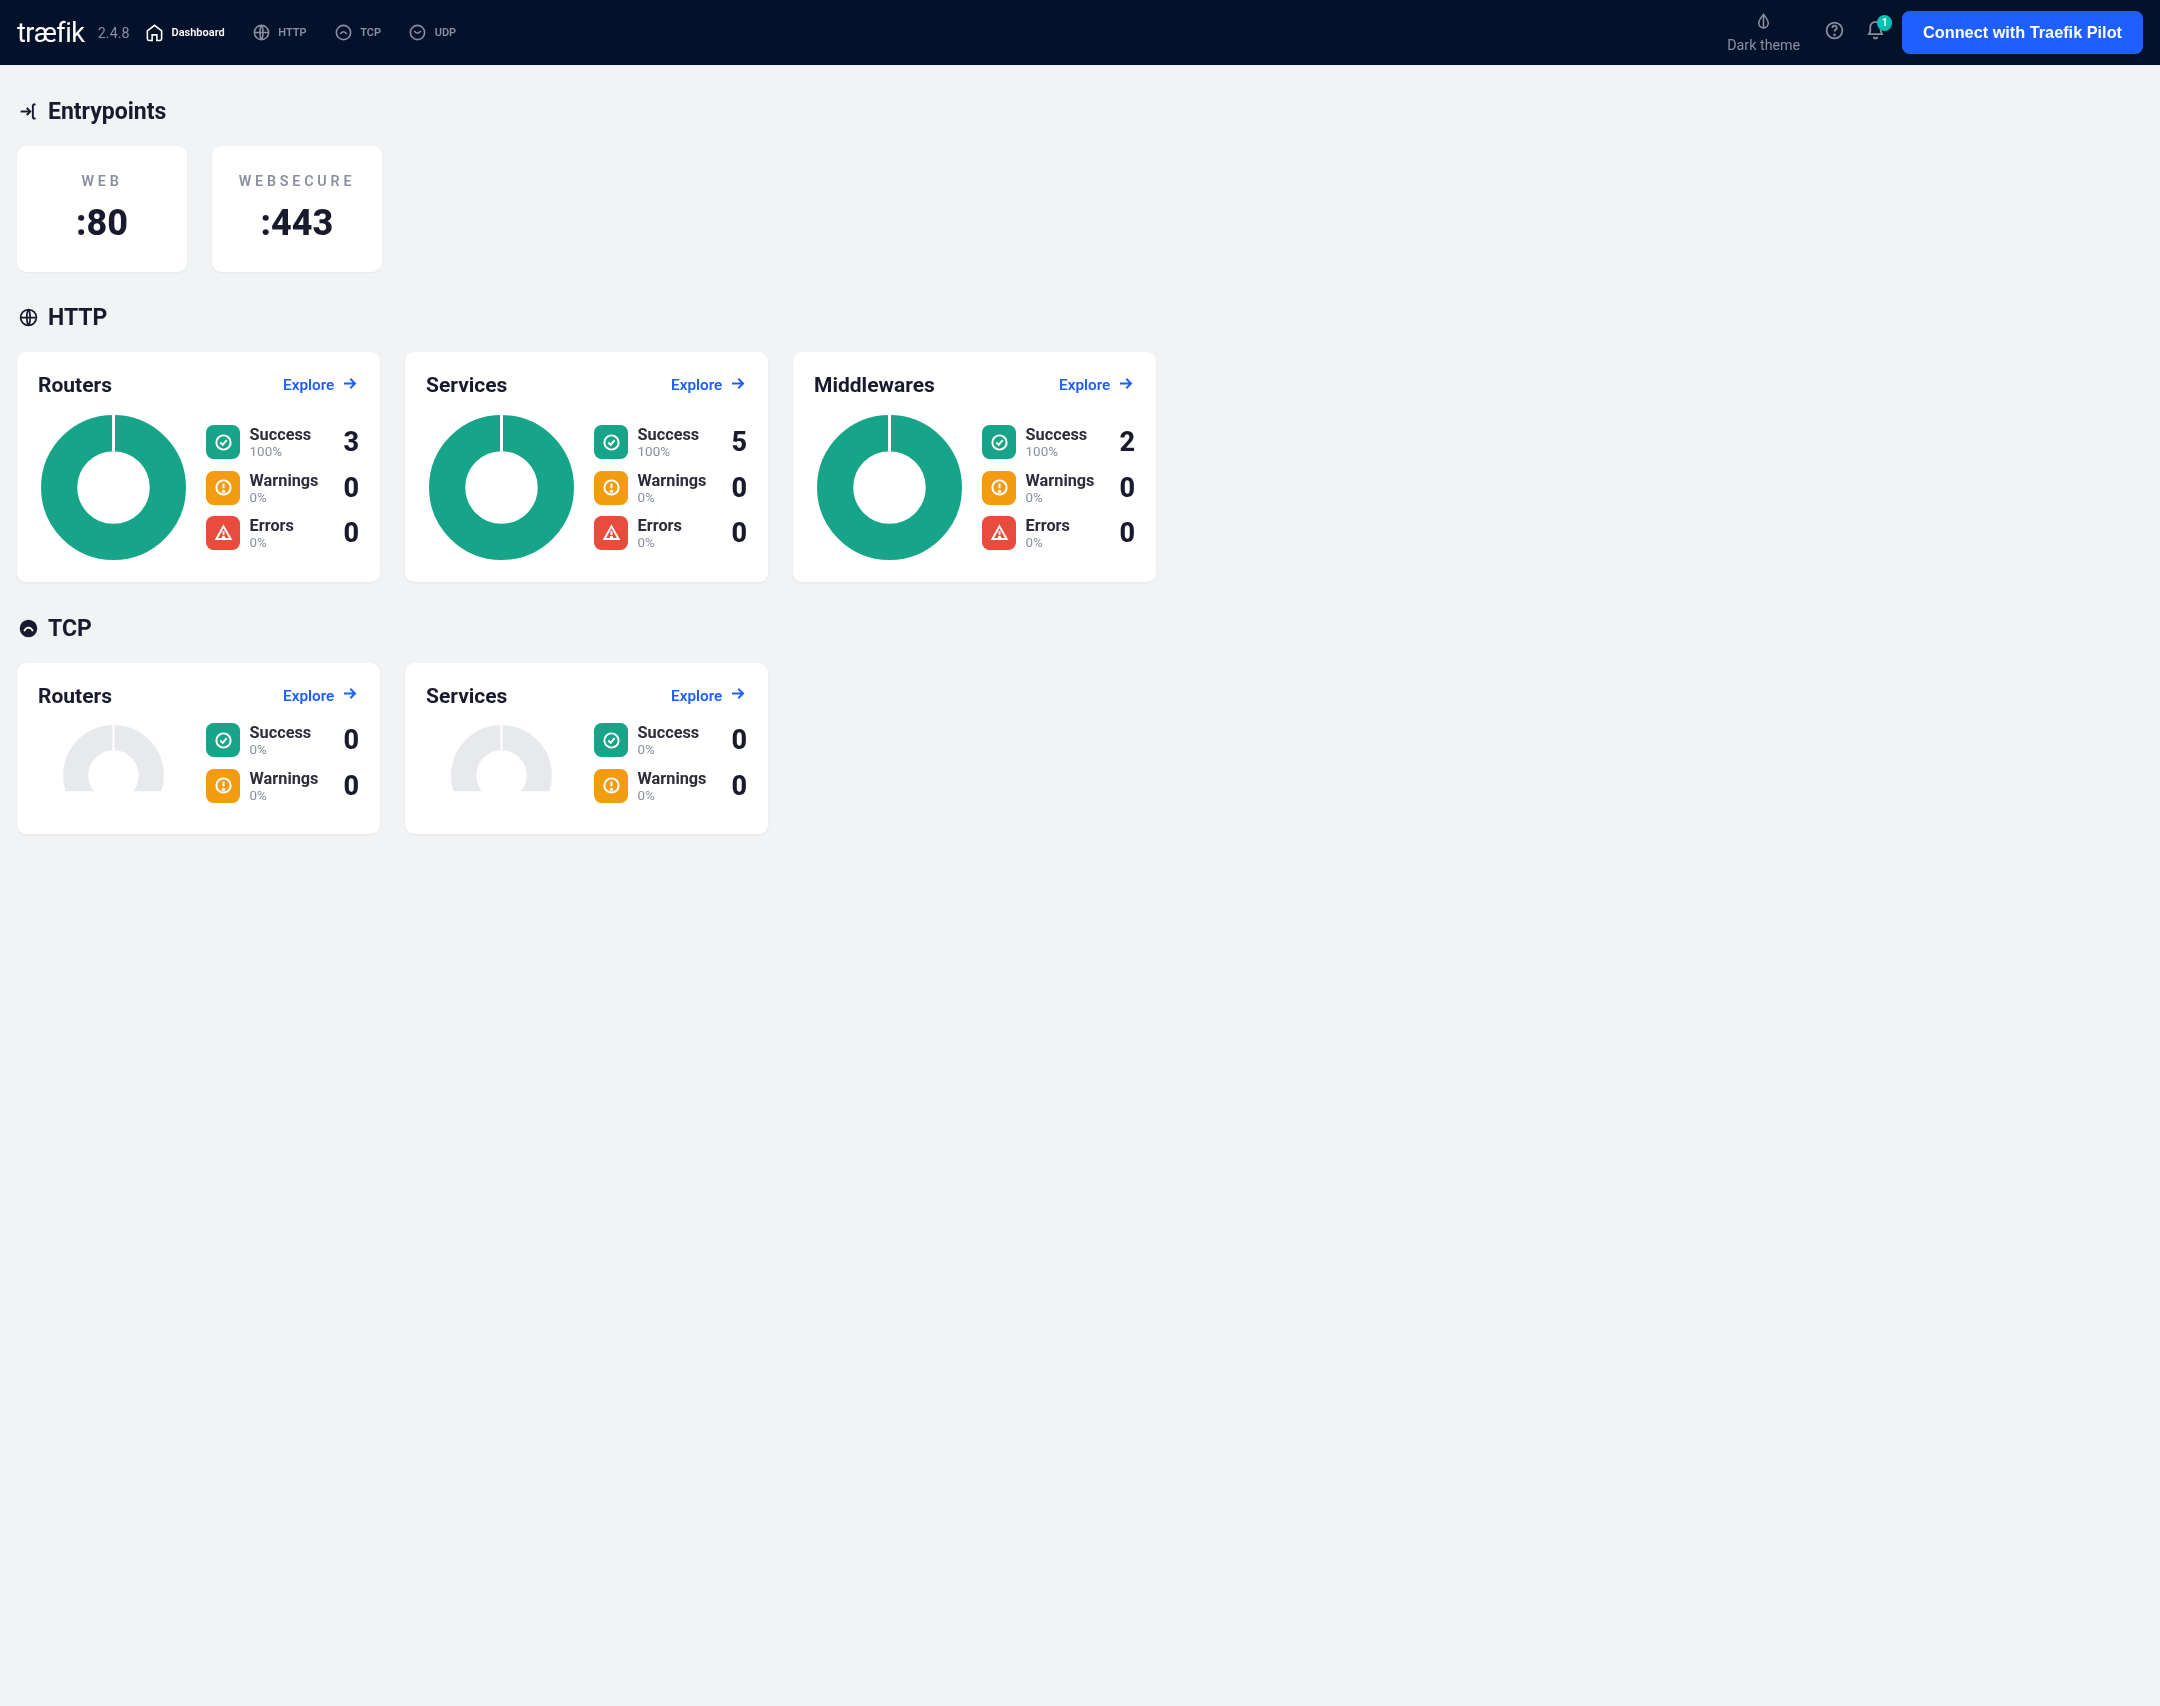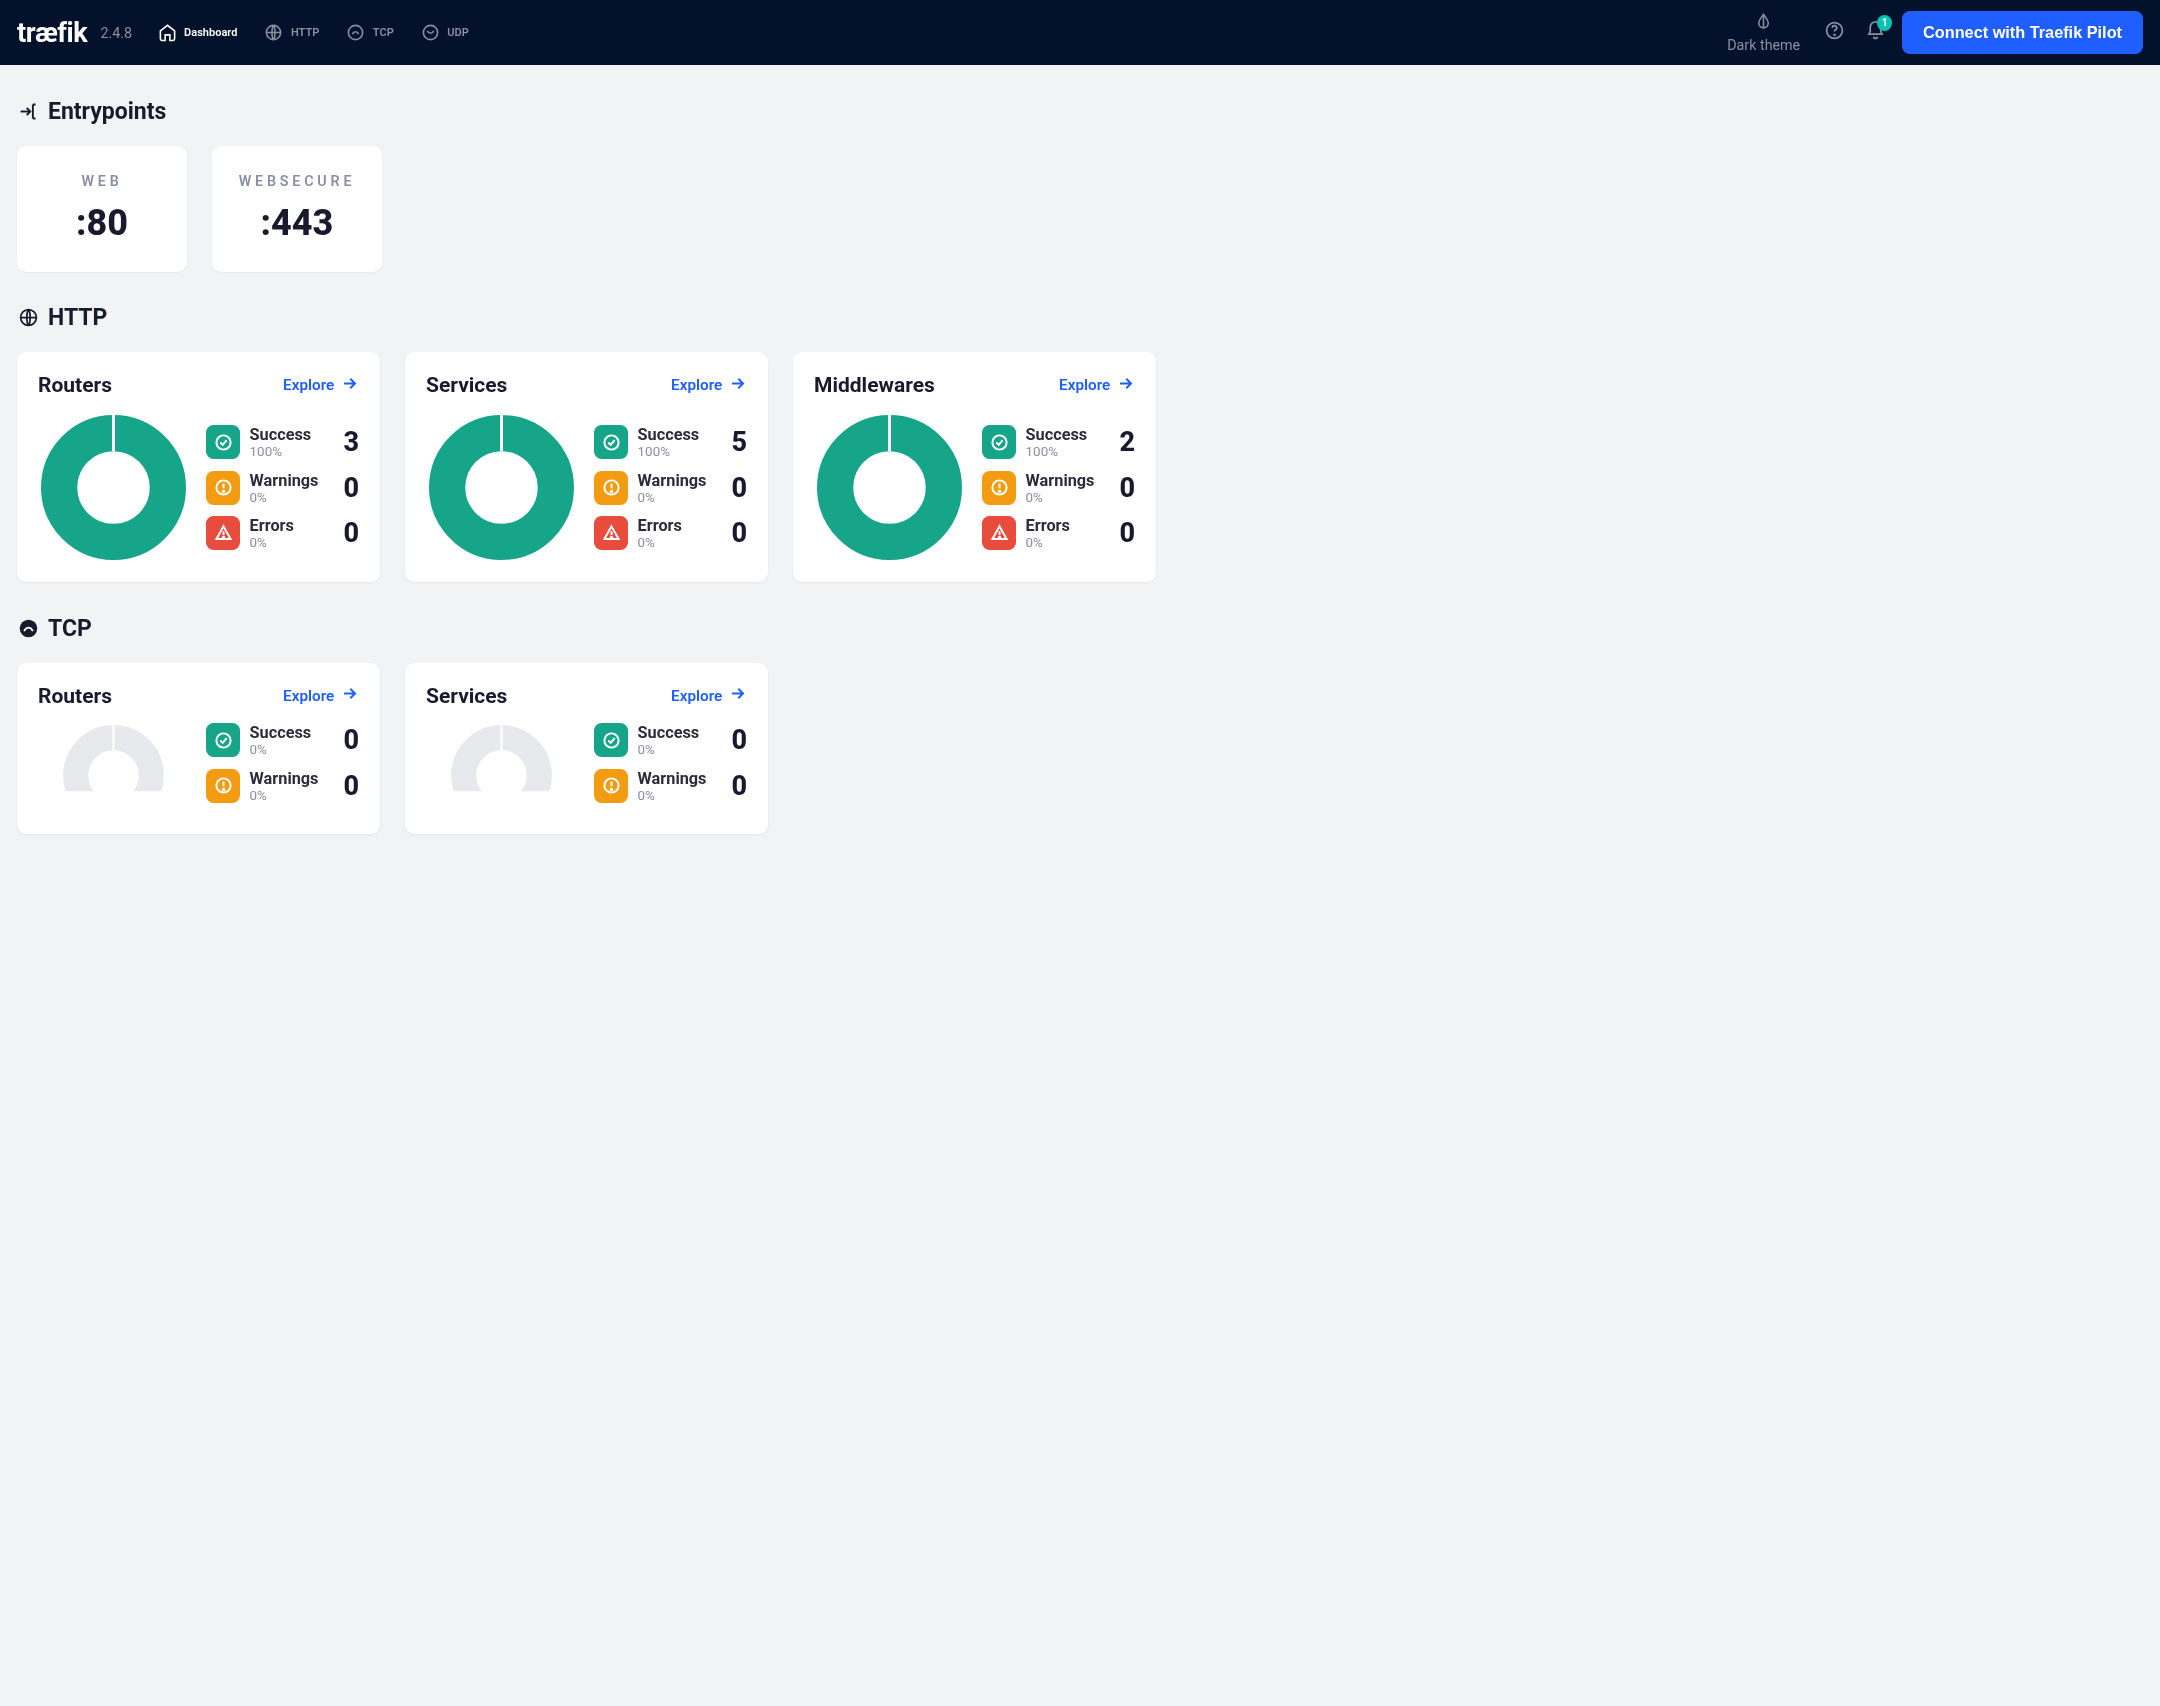--- a/index.html
+++ b/index.html
@@ -13,27 +13,27 @@
     background: #04112b;
     height: 65px;
     display: flex;
     align-items: center;
     padding: 0 17px;
     gap: 13.4px;
   }
   .logo {
     color: #fff;
     font-size: 27px;
-    font-weight: 700;
+    font-weight: 400;
     letter-spacing: -0.5px;
   }
   .version {
     color: #8a8fa0;
     font-size: 14.3px;
-    margin-right: 12px;
+    margin-right: 2px;
   }
   .nav {
     display: flex;
     align-items: center;
     gap: 27px;
     flex: 1;
   }
   .nav-item {
     display: flex;
     align-items: center;

